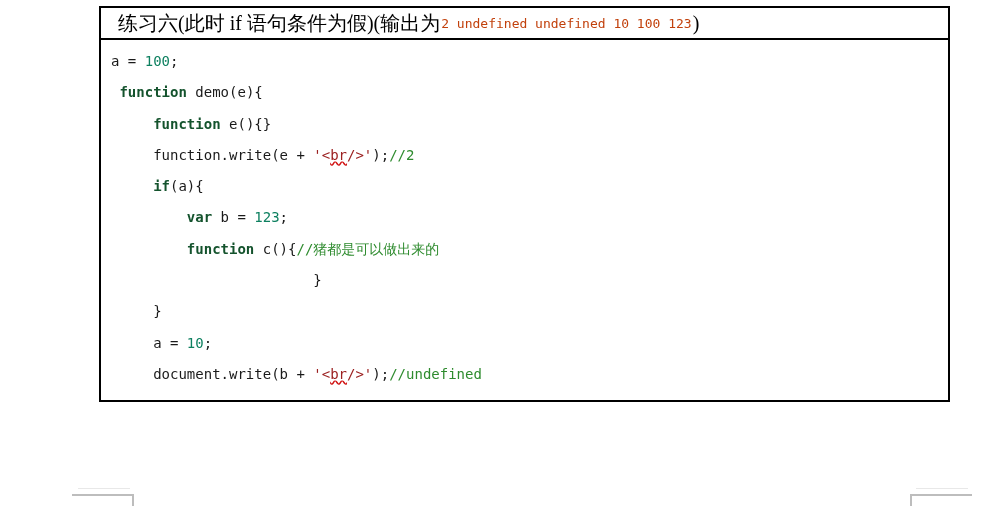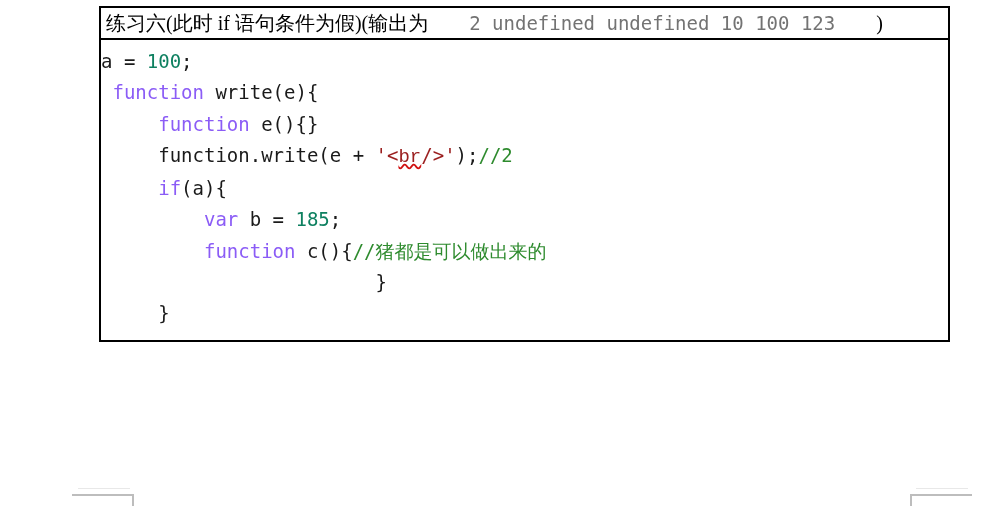--- a/index.html
+++ b/index.html
@@ -49,65 +49,64 @@
     background: transparent;
     box-sizing: border-box;
   }
 
   .title-row {
     height: 32px;
     border-bottom: 2px solid #000000;
     box-sizing: border-box;
     display: flex;
     align-items: center;
-    padding-left: 5px;
-    gap: 40px;
+    padding-left: 17px;
   }
   .title-cn {
     font-family: "Liberation Serif", serif;
     font-size: 20px;
     color: #000000;
     white-space: nowrap;
     letter-spacing: 0px;
   }
   .title-out {
     font-family: "DejaVu Sans Mono", monospace;
-    font-size: 19px;
-    color: #737373;
+    font-size: 13px;
+    color: #c2410c;
     white-space: pre;
     padding: 0 1px;
   }
   .title-tail {
     font-family: "Liberation Serif", serif;
     font-size: 20px;
     color: #000000;
   }
 
   .code-body {
     padding: 6px 0 10px 0;
     background: transparent;
   }
   .code-line {
     font-family: "DejaVu Sans Mono", monospace;
-    font-size: 19px;
+    font-size: 14px;
     line-height: 31.3px;
     color: #1a1a1a;
     white-space: pre;
+    padding-left: 10px;
   }
 
   
-  .tok-kw   { color: #8b5cf6; }          
+  .tok-kw   { color: #14532d; font-weight: bold; }          
   .tok-num  { color: #0e8060; }          
   .tok-str  { color: #9b2020; }          
   .tok-com  { color: #2e8b2e; }          
   .tok-plain{ color: #1a1a1a; }
   .spell {
     text-decoration: underline wavy #d01010;
     text-decoration-skip-ink: none;
-    font-family: Liberation Mono, monospace;
     -webkit-text-decoration: underline wavy #d01010;
   }
 
   
   .margin-mark {
     position: absolute;
     width: 62px;
     height: 22px;
     z-index: 2;
   }
@@ -143,28 +142,30 @@
   <div class="code-table">
 
     <div class="title-row">
       <span class="title-cn">练习六(此时 if 语句条件为假)(输出为 </span>
         <span class="title-out">2 undefined undefined 10 100 123</span>
         <span class="title-tail"> )</span>
     </div>
 
     <div class="code-body" id="code-body">
         <div class="code-line"><span class="tok-plain">a = </span><span class="tok-num">100</span><span class="tok-plain">;</span></div>
-        <div class="code-line"><span class="tok-plain"> </span><span class="tok-kw">function</span><span class="tok-plain"> write(e){</span></div>
+        <div class="code-line"><span class="tok-plain"> </span><span class="tok-kw">function</span><span class="tok-plain"> demo(e){</span></div>
         <div class="code-line"><span class="tok-plain">     </span><span class="tok-kw">function</span><span class="tok-plain"> e(){}</span></div>
         <div class="code-line"><span class="tok-plain">     function.write(e + </span><span class="tok-str">'&lt;</span><span class="tok-str spell">br</span><span class="tok-str">/&gt;'</span><span class="tok-plain">);</span><span class="tok-com">//2</span></div>
         <div class="code-line"><span class="tok-plain">     </span><span class="tok-kw">if</span><span class="tok-plain">(a){</span></div>
-        <div class="code-line"><span class="tok-plain">         </span><span class="tok-kw">var</span><span class="tok-plain"> b = </span><span class="tok-num">185</span><span class="tok-plain">;</span></div>
+        <div class="code-line"><span class="tok-plain">         </span><span class="tok-kw">var</span><span class="tok-plain"> b = </span><span class="tok-num">123</span><span class="tok-plain">;</span></div>
         <div class="code-line"><span class="tok-plain">         </span><span class="tok-kw">function</span><span class="tok-plain"> c(){</span><span class="tok-com">//猪都是可以做出来的</span></div>
         <div class="code-line"><span class="tok-plain">                        }</span></div>
         <div class="code-line"><span class="tok-plain">     }</span></div>
+        <div class="code-line"><span class="tok-plain">     a = </span><span class="tok-num">10</span><span class="tok-plain">;</span></div>
+        <div class="code-line"><span class="tok-plain">     document.write(b + </span><span class="tok-str">'&lt;</span><span class="tok-str spell">br</span><span class="tok-str">/&gt;'</span><span class="tok-plain">);</span><span class="tok-com">//undefined</span></div>
       </div>
 
   </div>
 
   <div class="margin-mark mm-left">
     <div class="h2"></div>
       <div class="h"></div>
       <div class="v"></div>
   </div>
   <div class="margin-mark mm-right">

